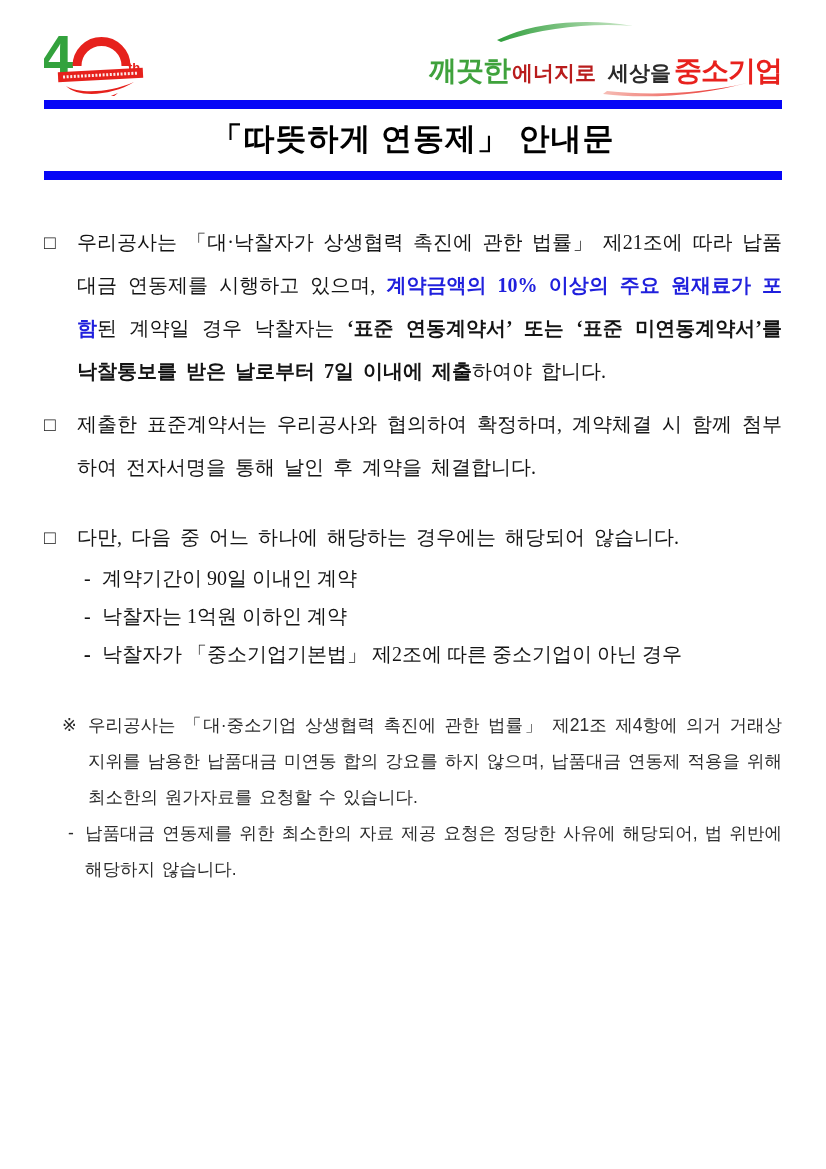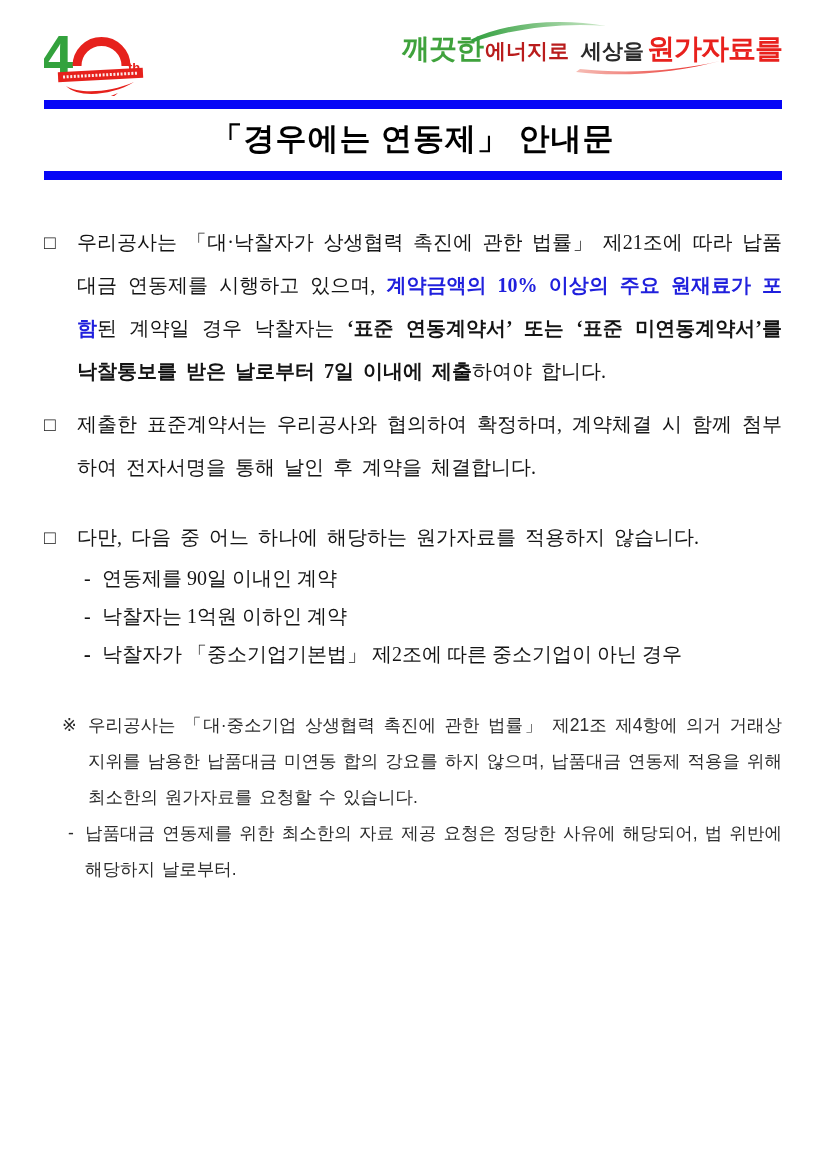--- a/index.html
+++ b/index.html
@@ -15,21 +15,21 @@
     display:flex; justify-content:space-between; align-items:flex-start;
     padding:22px 44px 0 44px; height:100px;
   }
   .logo { width:100px; height:74px; flex:0 0 auto; }
 
   .slogan {
     position:relative; margin-top:8px; white-space:nowrap;
     display:flex; align-items:baseline;
     font-family:"Liberation Sans","DejaVu Sans",sans-serif; font-weight:700;
   }
-  .slogan .s-green { font-size:28px; color:#3fa23c; letter-spacing:-1px; }
+  .slogan .s-green { font-size:28px; color:#3fa23c; letter-spacing:-1px;margin-top:22px; }
   .slogan .s-dark1 { font-size:21px; color:#b91c1c; margin-left:2px; }
   .slogan .s-dark2 { font-size:21px; color:#2b2b2b; margin-left:12px;font-family:Liberation Serif, serif; }
   .slogan .s-red   { font-size:28px; color:#e8211d; margin-left:3px; letter-spacing:-1px; }
   .swoosh-green { position:absolute; left:66px; top:-12px; width:140px; height:24px; }
   .swoosh-red   { position:absolute; left:170px; bottom:-11px; width:150px; height:20px; }
 
   
   .title-block { margin-top:0; }
   .rule { height:9px; background:#0606f6; margin:0 44px; }
   .page-title {
@@ -100,51 +100,51 @@
           <linearGradient id="gr" x1="0" y1="0" x2="1" y2="0">
             <stop offset="0" stop-color="#f6beb6"></stop>
               <stop offset="1" stop-color="#e8211d"></stop>
           </linearGradient>
         </defs>
         <path d="M4,13 C52,19 108,13 148,2 C106,12 54,15 8,10 Z" fill="url(#gr)"></path>
       </svg>
       <span class="s-green">깨끗한</span>
       <span class="s-dark1">에너지로</span>
       <span class="s-dark2">세상을</span>
-      <span class="s-red">원가자료를</span>
+      <span class="s-red">중소기업</span>
     </div>
   </div>
 
   <div class="title-block">
     <div class="rule"></div>
-    <div class="page-title">「경우에는 연동제」  안내문</div>
+    <div class="page-title">「따뜻하게 연동제」  안내문</div>
     <div class="rule"></div>
   </div>
 
   <div class="content">
 
     <p class="para para-1">
       <span class="bullet">□</span>
       <span>우리공사는 「대·낙찰자가 상생협력 촉진에 관한 법률」 제21조에 따라 납품대금 연동제를 시행하고 있으며, </span><span class="hl-blue">계약금액의 10% 이상의 주요 원재료가 포함</span><span>된 계약일 경우 낙찰자는 </span><span class="hl-bold">‘표준 연동계약서’ 또는 ‘표준 미연동계약서’를 낙찰통보를 받은 날로부터 7일 이내에 제출</span><span>하여야 합니다.</span>
     </p>
 
     <p class="para para-2">
       <span class="bullet">□</span>
       <span>제출한 표준계약서는 우리공사와 협의하여 확정하며, 계약체결 시 함께 첨부하여 전자서명을 통해 날인 후 계약을 체결합니다.</span>
     </p>
 
     <p class="para para-3">
       <span class="bullet">□</span>
-      <span>다만, 다음 중 어느 하나에 해당하는 원가자료를 적용하지 않습니다.</span>
+      <span>다만, 다음 중 어느 하나에 해당하는 경우에는 해당되어 않습니다.</span>
     </p>
 
     <ul class="sublist">
       <li>
         <span class="dash">-</span>
-        <span>연동제를 90일 이내인 계약</span>
+        <span>계약기간이 90일 이내인 계약</span>
       </li>
       <li>
         <span class="dash">-</span>
         <span>낙찰자는 1억원 이하인 계약</span>
       </li>
       <li>
         <span class="dash">-</span>
       </li>
       <li>
         <span class="dash">-</span>
@@ -152,18 +152,18 @@
       </li>
     </ul>
 
     <div class="note">
       <p class="note-main">
         <span class="mark">※</span>
         <span>우리공사는 「대·중소기업 상생협력 촉진에 관한 법률」 제21조 제4항에 의거 거래상 지위를 남용한 납품대금 미연동 합의 강요를 하지 않으며, 납품대금 연동제 적용을 위해 최소한의 원가자료를 요청할 수 있습니다.</span>
       </p>
       <p class="note-sub">
         <span class="dash">-</span>
-        <span>납품대금 연동제를 위한 최소한의 자료 제공 요청은 정당한 사유에 해당되어, 법 위반에 해당하지 날로부터.</span>
+        <span>납품대금 연동제를 위한 최소한의 자료 제공 요청은 정당한 사유에 해당되어, 법 위반에 해당하지 않습니다.</span>
       </p>
     </div>
 
   </div>
 </div>
 
 </body></html>

